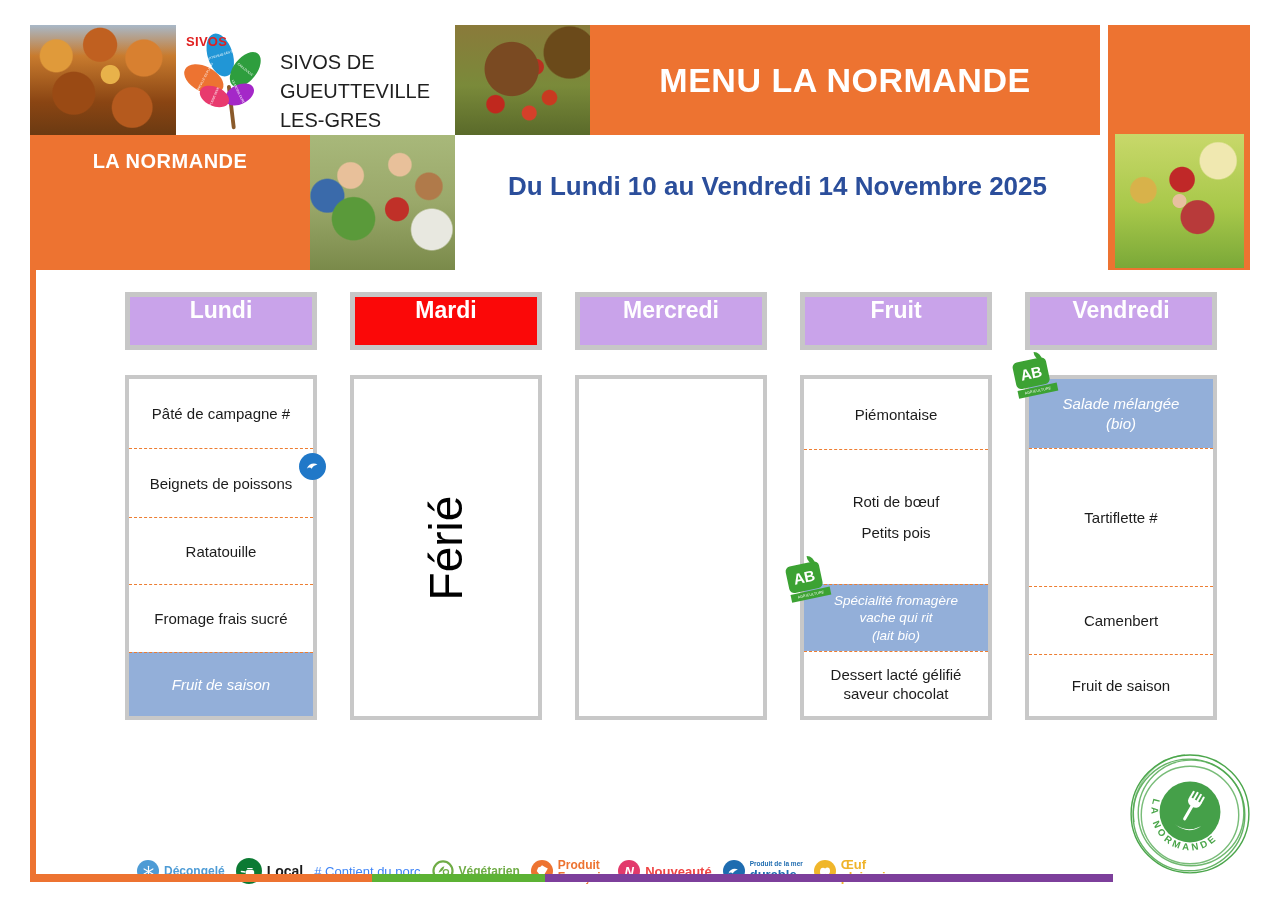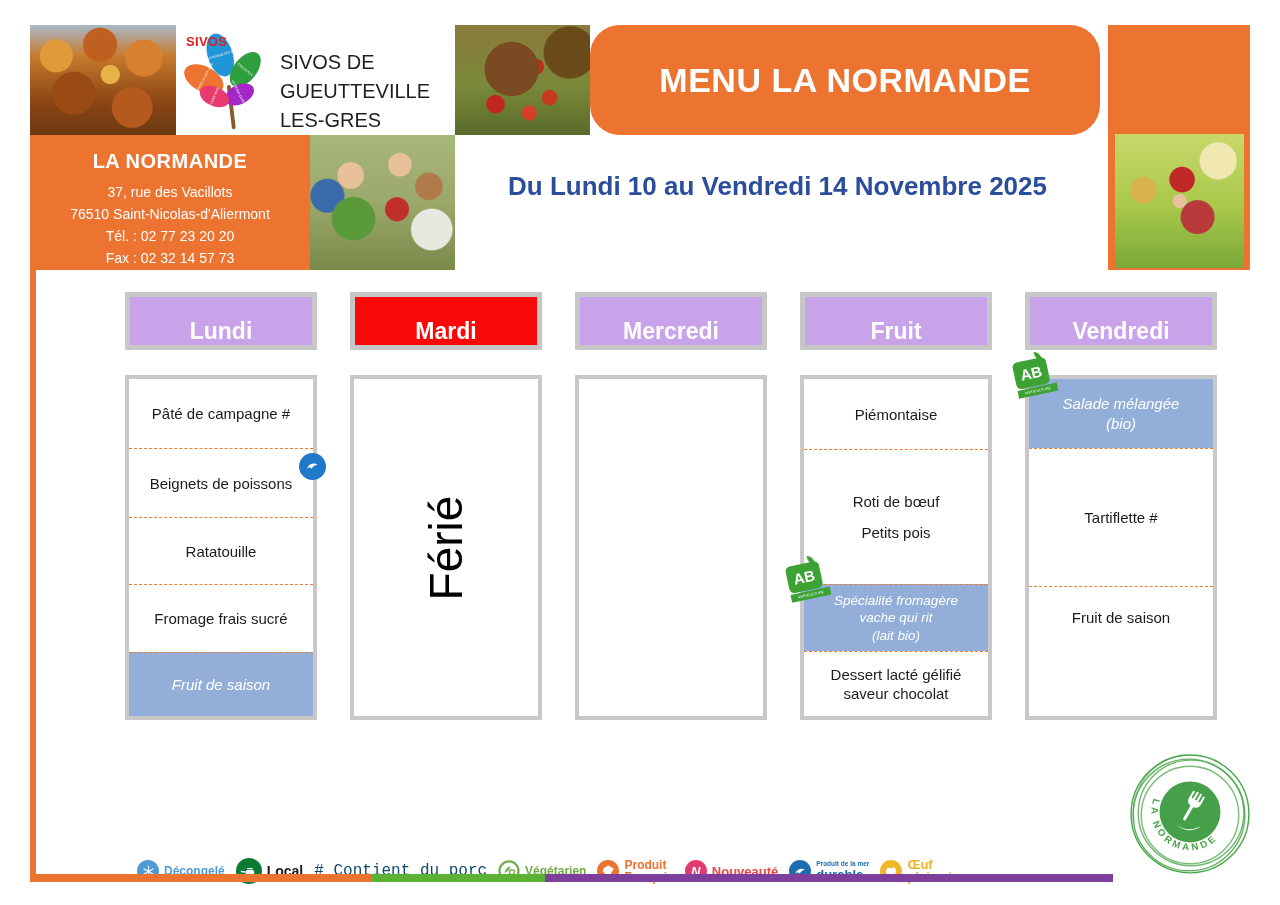--- a/index.html
+++ b/index.html
@@ -45,38 +45,38 @@
       radial-gradient(circle at 64% 62%,#b83a3a 0 14%,transparent 15%),
       radial-gradient(circle at 22% 42%,#d8b24a 0 10%,transparent 11%),
       radial-gradient(circle at 80% 20%,#f0e8b0 0 12%,transparent 13%),
       linear-gradient(#c8d86a 0%,#a8c84a 55%,#7aa838 100%);}
 
   
   .sivos-box{left:176px;top:25px;width:317px;height:110px;background:#fff;display:flex;align-items:flex-end;}
   .sivos-brand{position:absolute;left:10px;top:9px;color:#e02020;font-weight:bold;font-size:13px;letter-spacing:.3px;}
   .sivos-text{margin-left:4px;font-size:20px;line-height:1.45;color:#1f1f1f;}
   .title-banner{left:590px;top:25px;width:510px;height:110px;background:#ed7331;
-    display:flex;align-items:center;justify-content:center;border-radius:30px;}
+    display:flex;align-items:center;justify-content:center;}
   .title-banner h1{margin:0;color:#fff;font-size:34px;letter-spacing:.5px;}
   .right-block{left:1108px;top:25px;width:142px;height:245px;background:#ed7331;}
 
   
   .address-box{left:30px;top:135px;width:280px;height:135px;background:#ed7331;color:#fff;text-align:center;}
   .address-name{margin-top:15px;font-size:20px;font-weight:bold;letter-spacing:.5px;}
   .address-line{font-size:14px;line-height:1.5;margin-top:1px;}
   .week-block{left:455px;top:135px;width:645px;height:135px;text-align:center;}
   .week-range{margin-top:36px;color:#2b4e9b;font-size:26px;font-weight:bold;}
   .week-note{margin-top:11px;font-size:17px;font-style:italic;color:#111;}
 
   
   .left-rule{left:30px;top:270px;width:6px;height:604px;background:#ed7331;}
   .col{position:absolute;top:292px;width:192px;height:430px;}
   .c1{left:125px}.c2{left:350px}.c3{left:575px}.c4{left:800px}.c5{left:1025px}
   .day-head{position:absolute;top:0;left:0;width:182px;height:48px;border:5px solid #c7c7c7;
-    background:#c9a3ea;display:flex;align-items:flex-end;justify-content:center;
+    background:#c9a3ea;display:flex;align-items:flex-start;justify-content:center;
     color:#fff;font-size:23px;font-weight:bold;}
   .day-head.red{background:#fb0808;}
   .day-box{position:absolute;top:83px;left:0;width:184px;height:337px;border:4px solid #c8c8c8;background:#fff;}
   .cell{box-sizing:border-box;display:flex;flex-direction:column;align-items:center;justify-content:center;
     text-align:center;font-size:15px;padding:2px 10px;}
   .cell.sep{border-top:1px dashed #ed7d31;}
   .cell.blue{background:#93afd9;color:#fff;font-style:italic;}
   .multiline{white-space:pre-line;line-height:1.3;}
   .holiday-cell{height:337px;display:flex;align-items:center;justify-content:center;}
   .holiday-text{transform:rotate(-90deg);font-size:46px;color:#000;}
@@ -103,21 +103,21 @@
   .lg-ic{width:22px;height:22px;border-radius:50%;display:flex;align-items:center;justify-content:center;flex:0 0 auto;}
   .ic-decongele{background:#4d9bd5;}
   .ic-local{background:#0c7a33;width:26px;height:26px;}
   .ic-vege{background:#fff;}
   .ic-france{background:#ed7331;}
   .ic-nouveau{background:#e23a6c;color:#fff;font-weight:bold;font-style:italic;font-size:13px;}
   .ic-mer{background:#1e6cb0;}
   .ic-oeuf{background:#f0b62a;}
   .lb-decongele{color:#4d9bd5;font-weight:bold;font-size:12px;}
   .lb-local{color:#1a1a1a;font-weight:bold;font-size:14px;}
-  .lb-porc{color:#0c4a6e;font-size:16px;font-family:Liberation Mono, monospace;}
+  .lb-porc{color:#3b82f6;font-size:13px;}
   .lb-vege{color:#6fac46;font-weight:bold;font-size:12px;}
   .lb-2l{display:flex;flex-direction:column;line-height:1.02;}
   .lb-produit{color:#ed7331;font-weight:bold;font-size:12px;}
   .lb-nouveau{color:#ef4444;font-weight:bold;font-size:13px;}
   .lb-mer-small{color:#1e6cb0;font-weight:bold;font-size:6.5px;}
   .lb-mer{color:#1e6cb0;font-weight:bold;font-size:13px;}
   .lb-oeuf{color:#efb32a;font-weight:bold;font-size:13px;line-height:.95;}
 
   
   .bar{position:absolute;top:874px;height:8px;}
@@ -159,26 +159,20 @@
 
   <div class="abs title-banner">
     <h1>MENU LA NORMANDE</h1>
   </div>
 
   <div class="abs right-block"></div>
   <div class="photo photo-girl"></div>
 
   <div class="abs address-box">
     <div class="address-name">LA NORMANDE</div>
-    <div style="margin-top:9px;">
-      <div class="address-line">37, rue des Vacillots</div>
-      <div class="address-line">76510 Saint-Nicolas-d'Aliermont</div>
-      <div class="address-line">Tél. : 02 77 23 20 20</div>
-      <div class="address-line">Fax : 02 32 14 57 73</div>
-    </div>
   </div>
 
   <div class="photo photo-children"></div>
 
   <div class="abs week-block">
     <div class="week-range">Du Lundi 10 au Vendredi 14 Novembre 2025</div>
   </div>
 
   <div class="abs left-rule"></div>
 
@@ -251,20 +245,21 @@
       <div class="ab ab-vendredi">
         <div class="ab-box">
             <span>AB</span>
             <span class="ab-sprout"></span>
           </div>
         <div class="ab-banner">AGRICULTURE BIOLOGIQUE</div>
       </div>
       <div class="cell blue multiline" style="height:69px">Salade mélangée
 (bio)</div>
       <div class="cell sep" style="height:138px">Tartiflette #</div>
+      <div class="cell sep" style="height:68px">Camenbert</div>
       <div class="cell sep" style="height:62px">Fruit de saison</div>
     </div>
   </div>
 
   <div class="legend">
     <div class="lg">
       <span class="lg-ic ic-decongele">
         <svg width="13" height="13" viewBox="0 0 20 20">
             <g stroke="#fff" stroke-width="1.7" stroke-linecap="round">
               <line x1="10" y1="2" x2="10" y2="18"></line>

